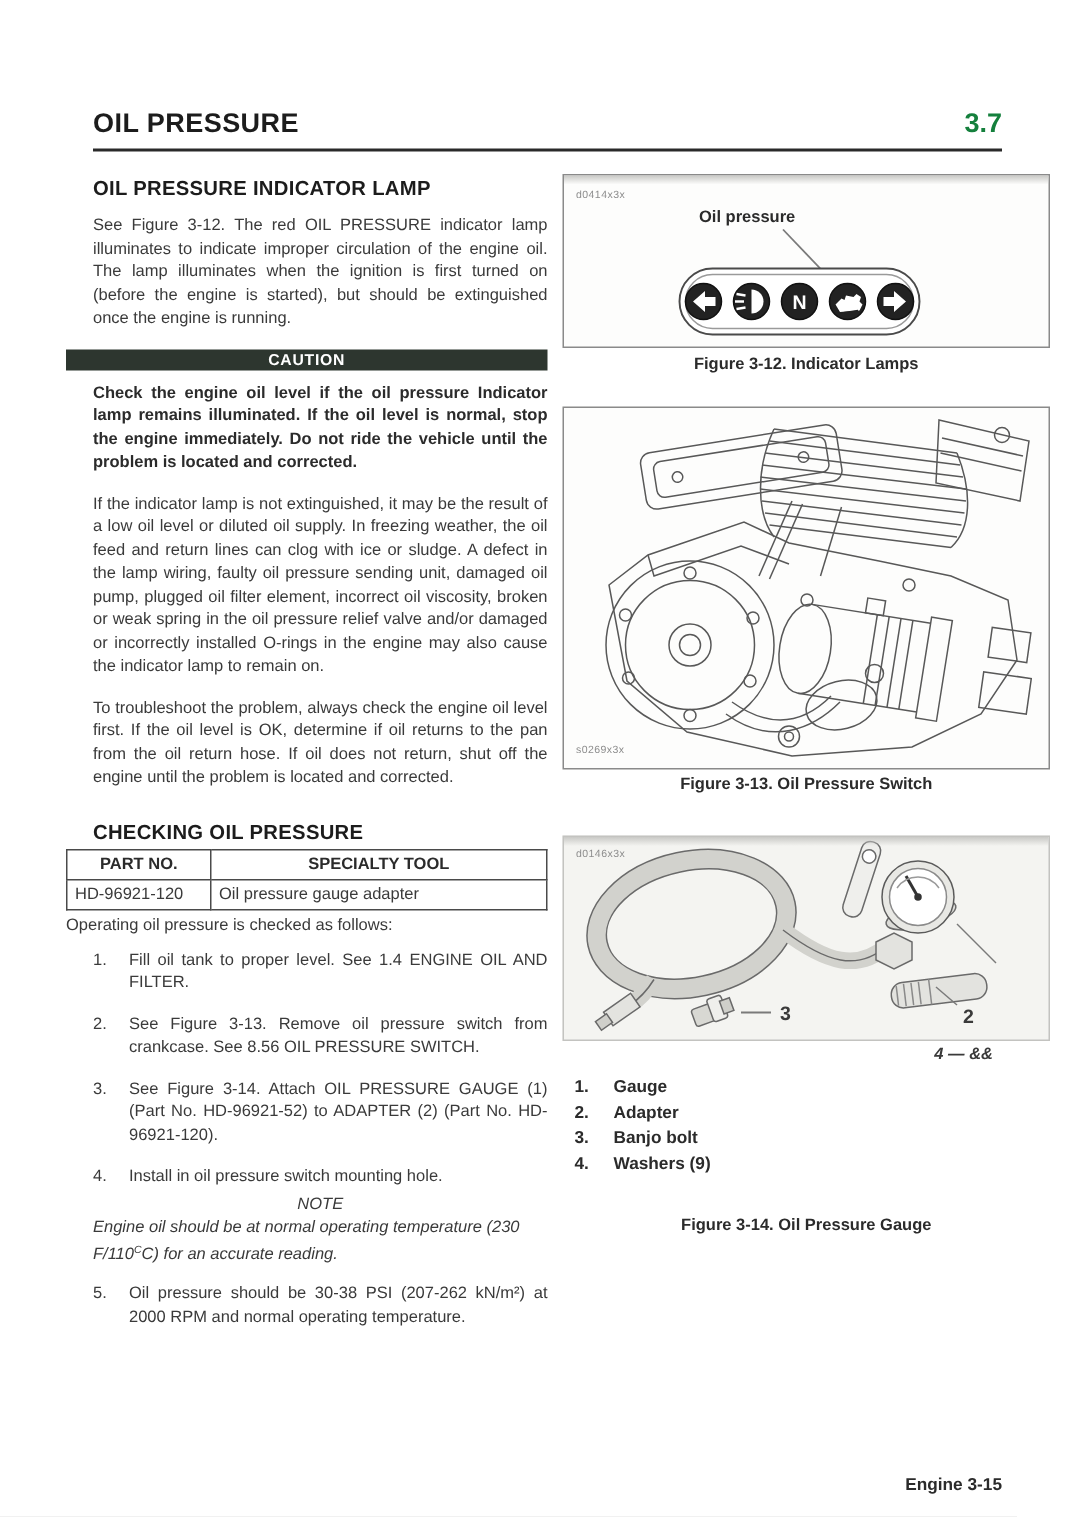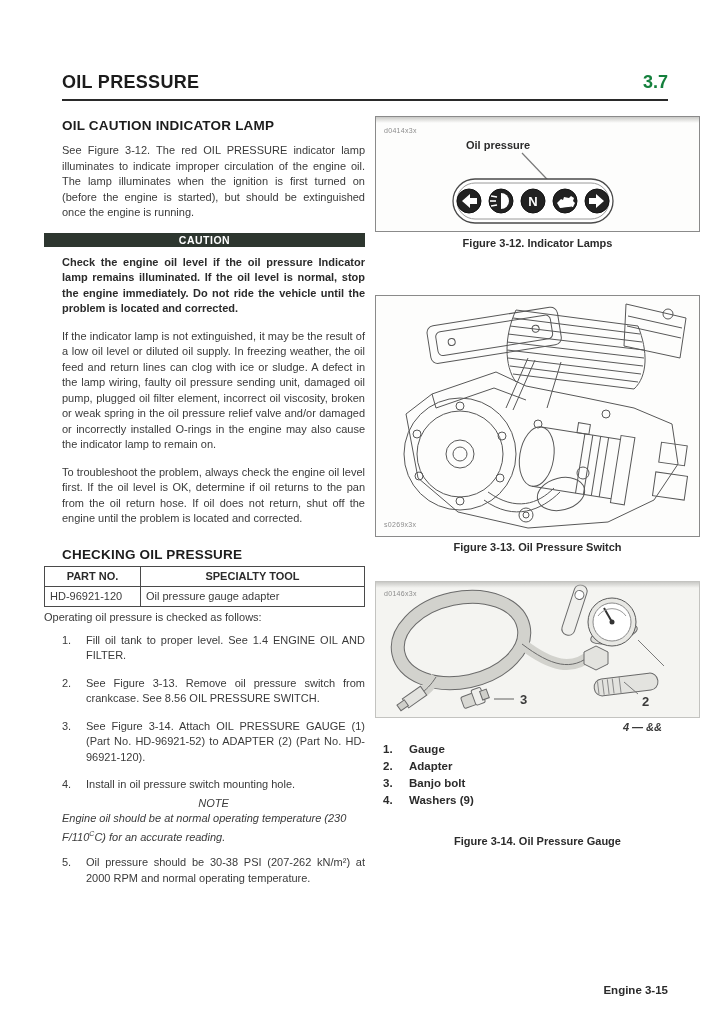--- a/index.html
+++ b/index.html
@@ -48,21 +48,21 @@
 
   
   .figframe { position:relative; border:1px solid #8a8a8a; background:#fdfdfc; }
   .figframe .topshade { position:absolute; left:0; top:0; right:0; height:6px;
      background:linear-gradient(#c9c9c6, rgba(255,255,255,0)); }
   .figcode { position:absolute; font-size:7px; color:#8d8d8d; letter-spacing:.3px; }
   .fig12 { height:116px; }
   .fig12-callout { position:absolute; left:90px; top:22px; font-size:11px; font-weight:bold; color:#2b2b2b; }
   .figcap { font-size:11px; font-weight:bold; color:#2b2b2b; }
   .cap-center { text-align:center; margin:5px 0 0 0; }
-  .cap12 { margin-bottom:46px; }
+  .cap12 { margin-bottom:22px; }
   .fig13 { height:242px; }
   .cap13 { text-align:center; margin:4px 0 0 0; }
   .fig13wrap { margin-bottom:28px; }
   .fig14 { height:137px; border:1px solid #c3c3c0; background:#f4f4f1; }
   .fig14-extra { font-size:11px; font-weight:bold; color:#3a3a3a; text-align:right; padding-right:38px; margin-top:3px; font-style:italic;}
   .legend { margin:8px 0 0 8px; }
   .legend-row { display:flex; font-size:11.5px; font-weight:bold; color:#2b2b2b; line-height:17px; }
   .legend-num { width:26px; flex:none; }
   .cap14 { text-align:center; margin:26px 0 0 0; }
 
@@ -77,21 +77,21 @@
 
   <div class="hdr">
     <div class="hdr-row">
       <span class="hdr-title">OIL PRESSURE</span>
       <span class="hdr-num">3.7</span>
     </div>
     <div class="hdr-rule"></div>
   </div>
 
   <div class="leftcol">
-    <div class="h2">OIL CAUTION INDICATOR LAMP</div>
+    <div class="h2">OIL PRESSURE INDICATOR LAMP</div>
     <div class="para">See Figure 3-12. The red OIL PRESSURE indicator lamp illuminates to indicate improper circulation of the engine oil. The lamp illuminates when the ignition is first turned on (before the engine is started), but should be extinguished once the engine is running.</div>
 
     <div class="caution-bar" style="background:#2d362f">CAUTION</div>
     <div class="para caution-text">Check the engine oil level if the oil pressure Indicator lamp remains illuminated. If the oil level is normal, stop the engine immediately. Do not ride the vehicle until the problem is located and corrected.</div>
 
     <div class="para">If the indicator lamp is not extinguished, it may be the result of a low oil level or diluted oil supply. In freezing weather, the oil feed and return lines can clog with ice or sludge. A defect in the lamp wiring, faulty oil pressure sending unit, damaged oil pump, plugged oil filter element, incorrect oil viscosity, broken or weak spring in the oil pressure relief valve and/or damaged or incorrectly installed O-rings in the engine may also cause the indicator lamp to remain on.</div>
     <div class="para" style="margin-bottom:20px">To troubleshoot the problem, always check the engine oil level first. If the oil level is OK, determine if oil returns to the pan from the oil return hose. If oil does not return, shut off the engine until the problem is located and corrected.</div>
 
     <div class="h2" style="margin-bottom:4px">CHECKING OIL PRESSURE</div>
 

